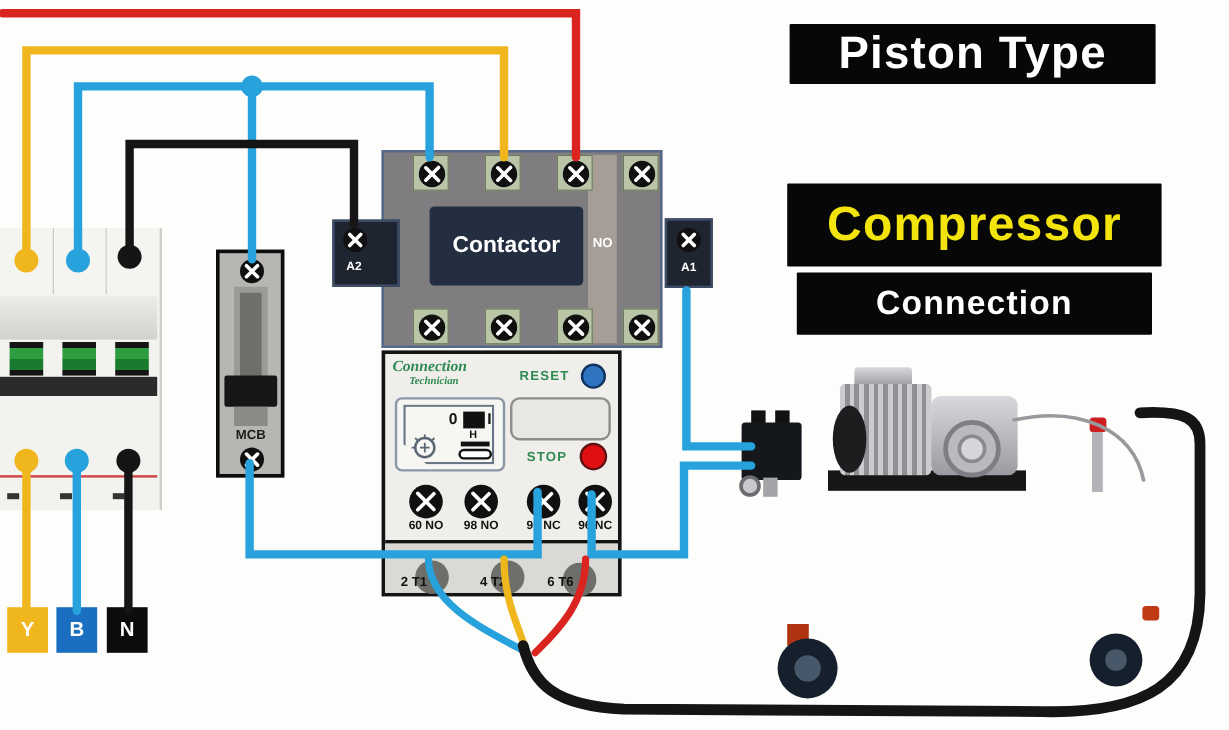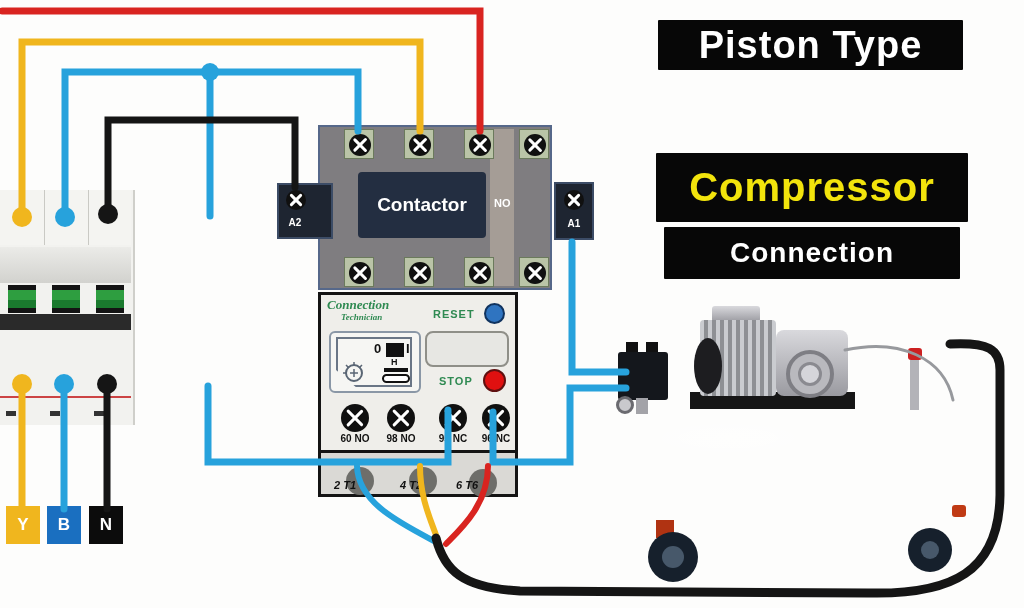--- a/index.html
+++ b/index.html
@@ -32,21 +32,21 @@
   .coilbox{position:absolute;width:56px;height:56px;background:#1e2531;border:2px solid #3c4c66;
      box-sizing:border-box;color:#fff;font-weight:bold;font-size:10px;text-align:center;}
   
   #relay{left:318px;top:292px;width:200px;height:205px;background:#efeeea;border:3px solid #141414;box-sizing:border-box;}
   .greenlbl{color:#2f8a52;font-weight:bold;}
   .circbtn{position:absolute;border-radius:50%;box-sizing:border-box;}
   #relay-divider{position:absolute;left:0;top:155px;width:194px;height:3px;background:#141414;}
   #relay-bottom{position:absolute;left:0;top:158px;width:194px;height:41px;background:#dad9d5;}
   .loadcirc{position:absolute;width:28px;height:28px;border-radius:50%;background:#6e6e6a;}
   .auxlbl{position:absolute;font-weight:bold;font-size:10px;color:#111;width:44px;text-align:center;}
-  .loadlbl{position:absolute;font-weight:bold;font-size:11px;color:#111;width:40px;text-align:center;font-style:italic;}
+  .loadlbl{position:absolute;font-weight:bold;font-size:11px;color:#111;width:40px;text-align:center;}
   
   .phasebox{position:absolute;width:34px;height:38px;display:flex;align-items:center;justify-content:center;
      color:#fff;font-weight:bold;font-size:17px;}
   
   #tank{position:absolute;left:600px;top:403px;width:354px;height:147px;border-radius:74px;
      background:linear-gradient(180deg,#f3causes 0,#f26a3a 0%,#ef4f24 28%,#d84016 66%,#b23110 100%);}
   #tank::before{content:"";position:absolute;left:28px;top:14px;width:200px;height:42px;border-radius:50%;
      background:radial-gradient(ellipse at center,rgba(255,255,255,.5),rgba(255,255,255,0) 70%);}
   .wheel{position:absolute;border-radius:50%;background:#16202c;}
   .hub{position:absolute;border-radius:50%;background:#47586a;}
@@ -79,20 +79,29 @@
   <div class="phasebox" style="left:6px;top:506px;background:#f0b61e;">
     <span>Y</span>
     </div>
   <div class="phasebox" style="left:47px;top:506px;background:#1a6fc0;">
     <span>B</span>
     </div>
   <div class="phasebox" style="left:89px;top:506px;background:#0c0c0c;">
     <span>N</span>
     </div>
 
+  <div id="mcb" class="abs">
+    <div class="screw" style="left:17px;top:5px;width:20px;height:20px;"></div>
+    <div class="abs" style="left:12px;top:28px;width:28px;height:96px;background:#9a9a96;"></div>
+    <div class="abs" style="left:17px;top:33px;width:18px;height:82px;background:#6e6e6a;"></div>
+    <div class="abs" style="left:4px;top:102px;width:44px;height:26px;background:#161616;border-radius:2px;"></div>
+    <div class="abs" style="left:12px;top:128px;width:28px;height:16px;background:#8a8a86;"></div>
+    <div class="lbl" style="left:4px;top:146px;width:44px;text-align:center;font-size:11px;color:#1d1d1d;">MCB</div>
+    <div class="screw" style="left:17px;top:162px;width:20px;height:20px;"></div>
+  </div>
 
   <div id="contactor" class="abs">
     <div class="abs" style="left:170px;top:2px;width:24px;height:157px;background:#a59d96;"></div>
     <div class="pad" style="left:24px;top:2px;">
         <div class="screw" style="left:4px;top:4px;width:22px;height:22px;"></div>
       </div>
     <div class="pad" style="left:84px;top:2px;">
         <div class="screw" style="left:4px;top:4px;width:22px;height:22px;"></div>
       </div>
     <div class="pad" style="left:144px;top:2px;">

